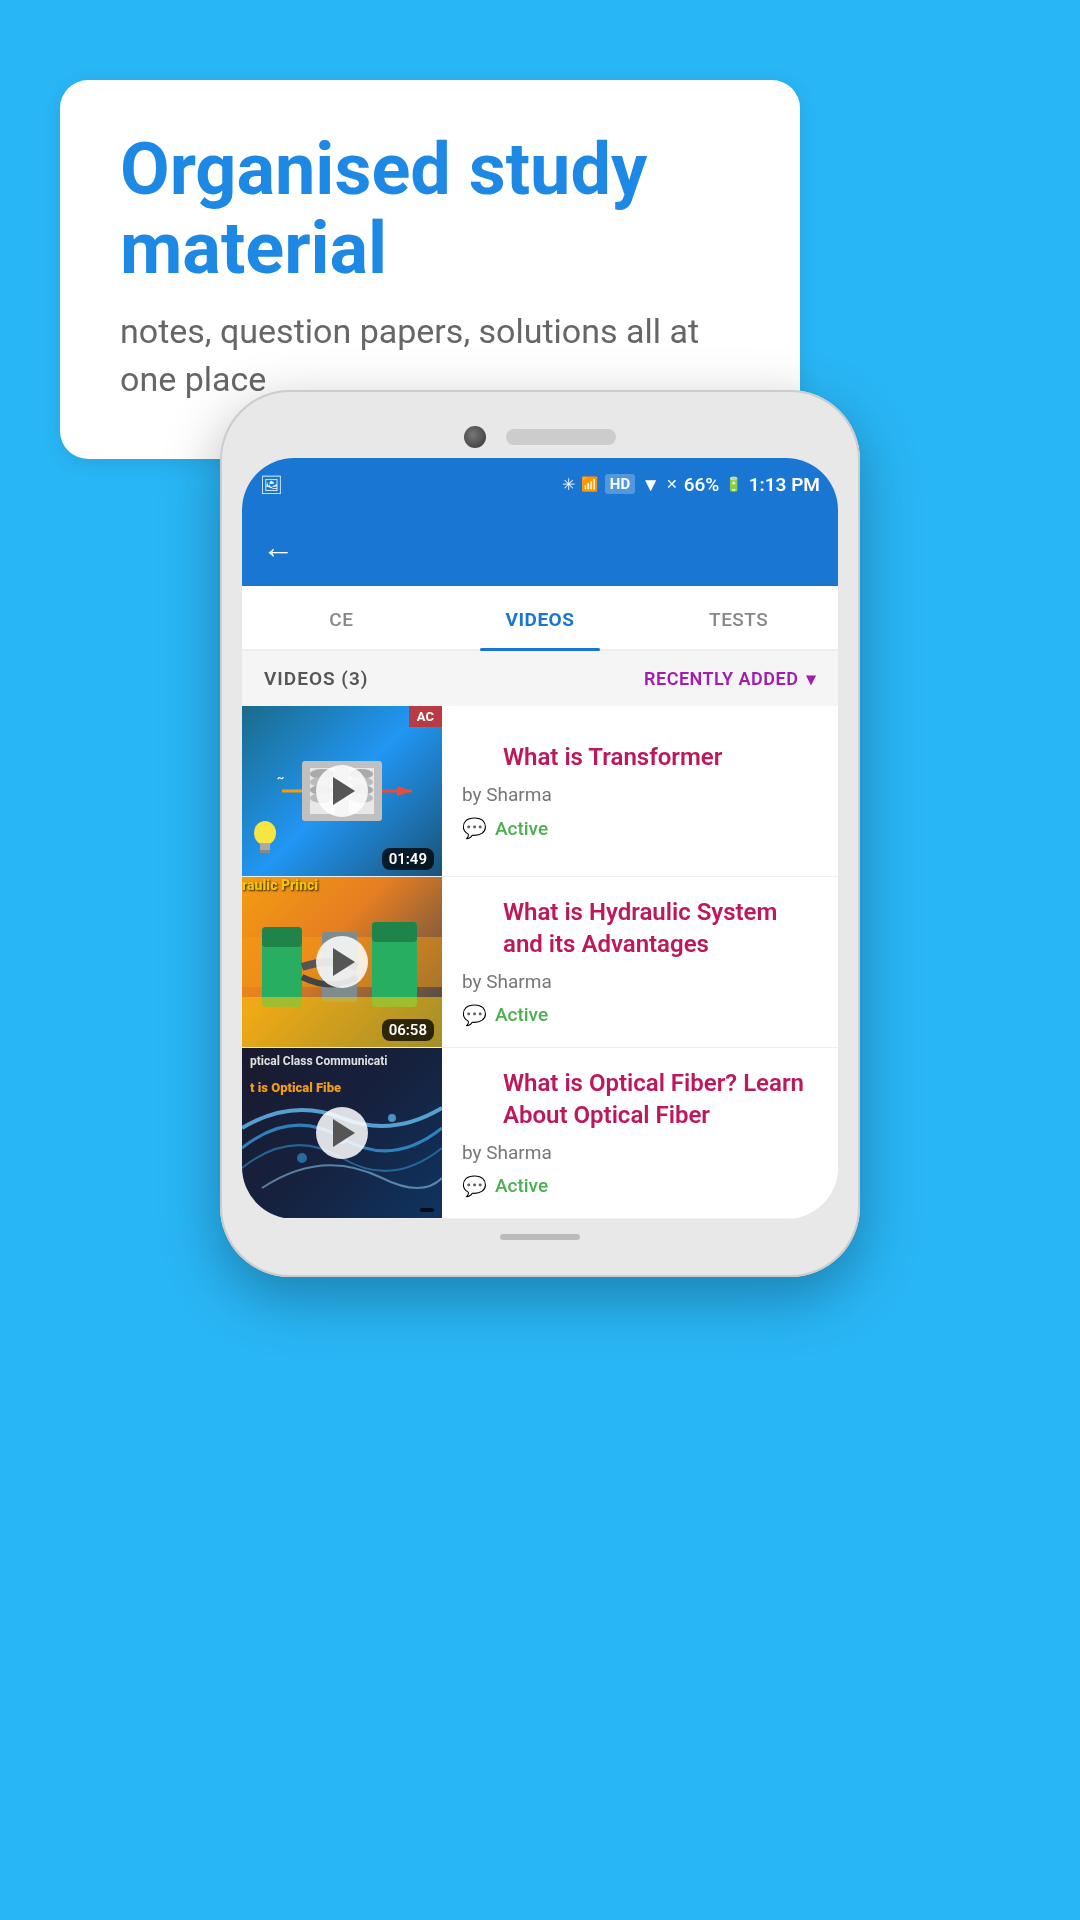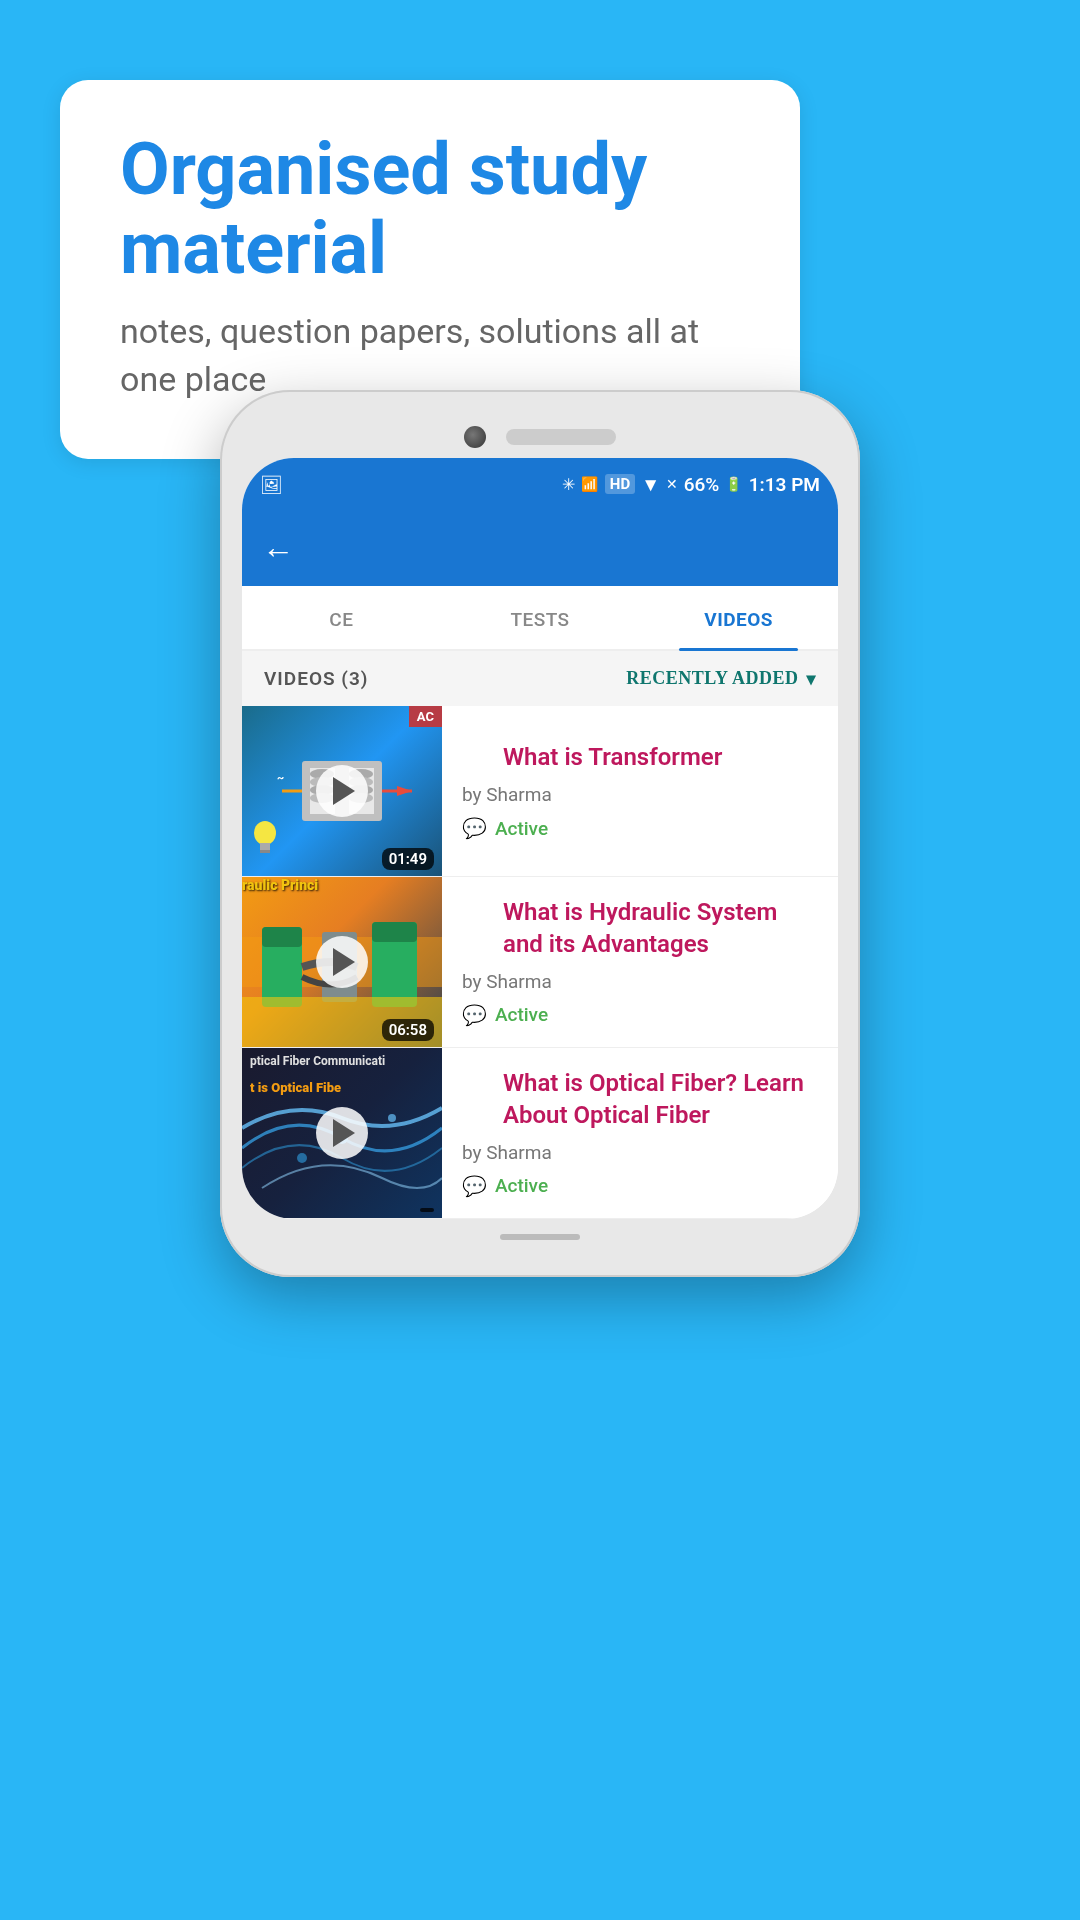--- a/index.html
+++ b/index.html
@@ -194,23 +194,22 @@
       color: #555;
       letter-spacing: 1px;
     }
 
     .sort-btn {
       display: flex;
       align-items: center;
       gap: 8px;
       font-size: 18px;
       font-weight: 600;
-      color: #0f766e;
+      color: #a21caf;
       letter-spacing: 0.5px;
-      font-family: Liberation Serif, serif;
     }
 
     .chevron {
       font-size: 18px;
     }
 
     
     .video-list {
       background: white;
     }
@@ -447,22 +446,22 @@
 
         <div class="app-header">
           <span class="back-arrow">←</span>
           <div class="header-title-section">
           </div>
           <div style="width:36px;"></div>
         </div>
 
         <div class="tabs-bar">
           <div class="tab-item">CE</div>
+          <div class="tab-item active">VIDEOS</div>
           <div class="tab-item">TESTS</div>
-          <div class="tab-item active">VIDEOS</div>
         </div>
 
         <div class="filter-bar">
           <span class="videos-count">VIDEOS (3)</span>
           <div class="sort-btn">
             <span>RECENTLY ADDED</span>
             <span class="chevron">▾</span>
           </div>
         </div>
 
@@ -562,21 +561,21 @@
 
                   <path d="M0 100 Q50 60 100 90 Q150 120 200 80" stroke="#3498db" stroke-width="3" fill="none" opacity="0.8"></path>
                   <path d="M0 120 Q50 80 100 110 Q150 140 200 100" stroke="#2980b9" stroke-width="2" fill="none" opacity="0.7"></path>
                   <path d="M0 80 Q50 50 100 70 Q150 90 200 60" stroke="#5dade2" stroke-width="4" fill="none" opacity="0.9"></path>
                   <path d="M20 140 Q80 100 140 130 Q180 150 200 130" stroke="#85c1e9" stroke-width="2" fill="none" opacity="0.6"></path>
 
                   <circle cx="100" cy="90" r="6" fill="#3498db" opacity="0.9"></circle>
                   <circle cx="150" cy="70" r="4" fill="#5dade2" opacity="0.8"></circle>
                   <circle cx="60" cy="110" r="5" fill="#2980b9" opacity="0.8"></circle>
                 </svg>
-                <div class="optical-text-top">ptical Fiber Communicati</div>
+                <div class="optical-text-top">ptical Class Communicati</div>
                 <div class="optical-text-big">t is Optical Fibe</div>
                 <div class="play-button" style="position:absolute; z-index:3; top:50%; left:50%; transform:translate(-50%,-50%);">
                   <div class="play-triangle"></div>
                 </div>
               </div>
               <div class="video-duration"></div>
             </div>
             <div class="video-info">
               <div class="video-title">What is Optical Fiber? Learn About Optical Fiber</div>
               <div class="video-author">by Sharma</div>

